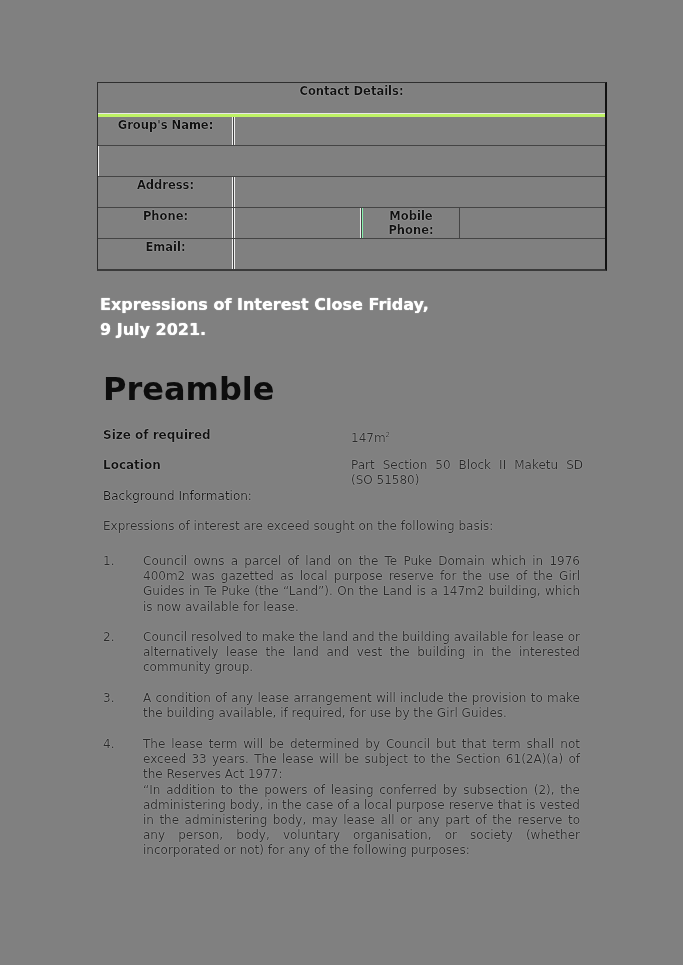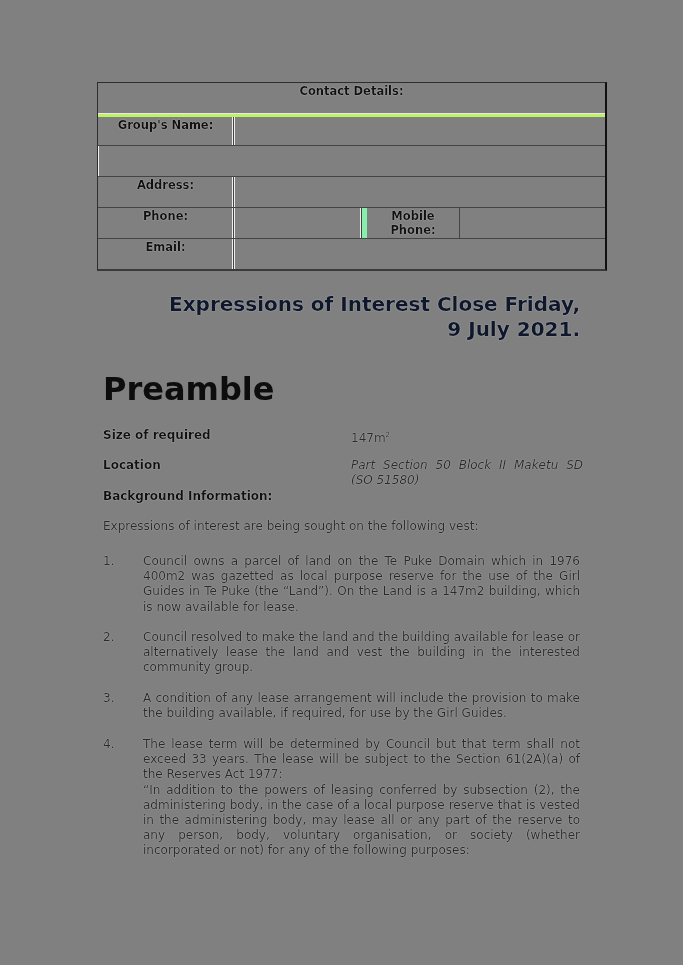--- a/index.html
+++ b/index.html
@@ -48,25 +48,25 @@
     .ct-phone-val { width: 128px; border-right: 1px solid #444; box-shadow: inset -1px 0 0 #eee; }
     .ct-mobile-label { width: 98px; border-right: 1px solid #444; }
     .ct-mobile-val { flex: 1; }
     .ct-full { flex: 1; }
 
     .close-heading {
       position: absolute;
       left: 100px;
       top: 292px;
       width: 480px;
-      text-align: right;
-      font-size: 20px;
+      text-align: left;
+      font-size: 16px;
       font-weight: bold;
       line-height: 25px;
-      color: #0f172a;
+      color: #ffffff;
       text-shadow: 0 0 1px #fff;
     }
     .preamble {
       position: absolute;
       left: 103px;
       top: 368px;
       font-size: 32px;
       font-weight: bold;
       color: #0d0d0d;
       margin: 0;
@@ -92,21 +92,21 @@
       left: 248px;
       width: 232px;
       color: #2a2a2a;
       text-shadow: 0 0 1px #ddd;
     }
     .bg-info {
       position: absolute;
       left: 103px;
       top: 489px;
       font-size: 12px;
-      font-weight: bold;
+      font-weight: normal;
       color: #111;
       text-shadow: 0 0 1px #fff;
     }
     .intro {
       position: absolute;
       left: 103px;
       top: 519px;
       font-size: 12px;
       color: #2a2a2a;
       text-shadow: 0 0 1px #ddd;
@@ -155,21 +155,21 @@
   <div class="ct-row">
     <div class="ct-cell ct-value"></div>
   </div>
   <div class="ct-row">
     <div class="ct-cell ct-label">Address:</div>
     <div class="ct-cell ct-value"></div>
   </div>
   <div class="ct-row">
     <div class="ct-cell ct-label">Phone:</div>
     <div class="ct-cell ct-phone-val" style="border-left:1px solid #eee;"></div>
-    <div class="ct-cell ct-mobile-label" style="border-left:5px solid #86efac;">Mobile Phone:</div>
+    <div class="ct-cell ct-mobile-label" style="border-left:1px solid #86efac;">Mobile Phone:</div>
     <div class="ct-cell ct-mobile-val"></div>
   </div>
   <div class="ct-row">
     <div class="ct-cell ct-label">Email:</div>
     <div class="ct-cell ct-value"></div>
   </div>
 </div>
 
 <div class="close-heading">
   <div>Expressions of Interest Close Friday,</div>
@@ -178,26 +178,26 @@
 
 <h1 class="preamble">Preamble</h1>
 
 <div class="kv" style="top:428px;">
   <span class="kv-key">Size of required</span>
   <span class="kv-val"><span>147m</span><sup style="font-size:7px;">2</sup></span>
 </div>
 
 <div class="kv" style="top:458px;">
   <span class="kv-key">Location</span>
-  <span class="kv-val" style="text-align:justify;font-style:italic;">Part Section 50 Block II Maketu SD (SO 51580)</span>
+  <span class="kv-val" style="text-align:justify;">Part Section 50 Block II Maketu SD (SO 51580)</span>
 </div>
 
 <div class="bg-info">Background Information:</div>
 
-<div class="intro">Expressions of interest are being sought on the following vest:</div>
+<div class="intro">Expressions of interest are exceed sought on the following basis:</div>
 
 <div class="list" style="top:554px;">
   <div class="list-item" style="top:0;">
     <span class="list-num">1.</span>
     <div class="list-text">
         <p>Council owns a parcel of land on the Te Puke Domain which in 1976 400m2 was gazetted as local purpose reserve for the use of the Girl Guides in Te Puke (the “Land”). On the Land is a 147m2 building, which is now available for lease.</p>
       </div>
   </div>
   <div class="list-item" style="top:76px;">
     <span class="list-num">2.</span>

